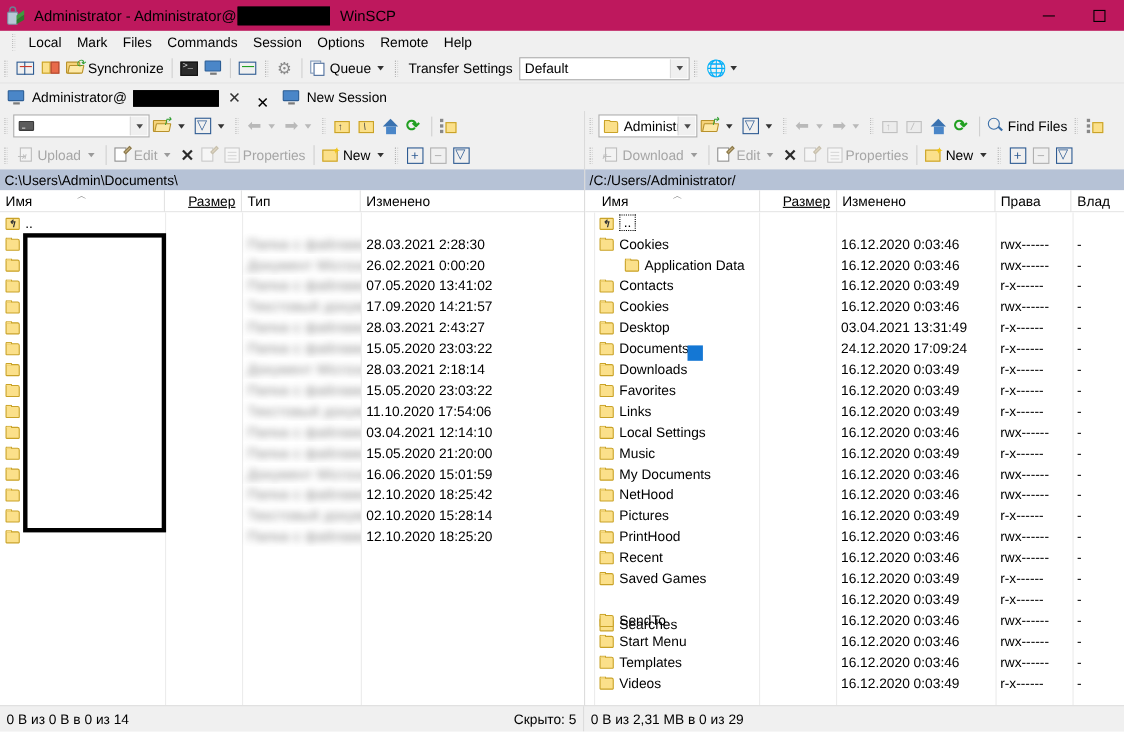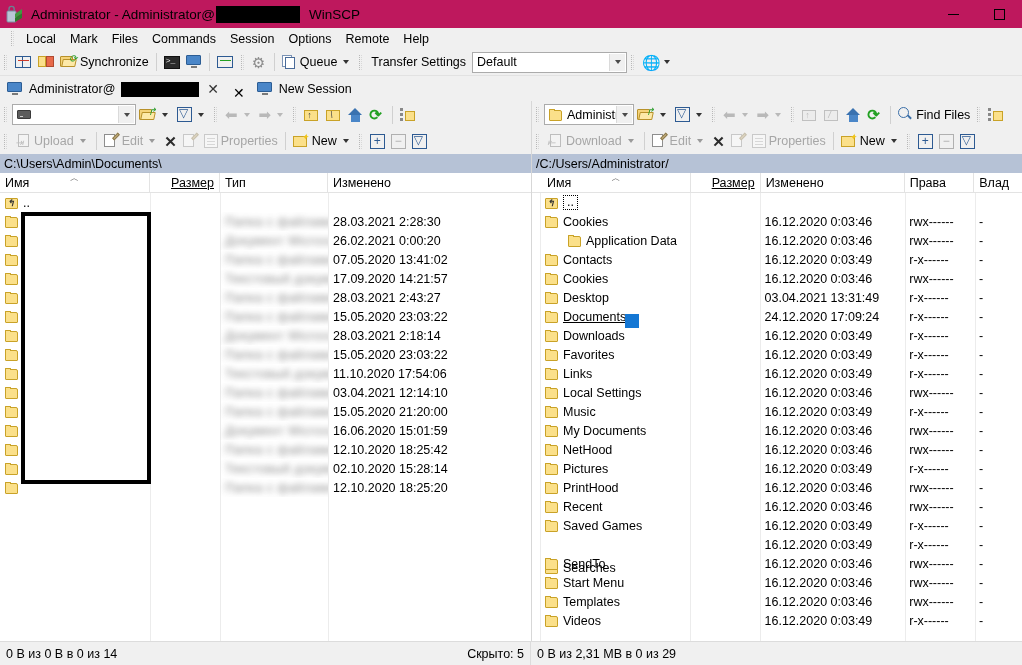--- a/index.html
+++ b/index.html
@@ -929,21 +929,21 @@
                 </span>
                 <span>Desktop</span>
               </div>
               <div class="cell right" style="width: 70px;"></div>
               <div class="cell" style="width: 145px;">03.04.2021 13:31:49</div>
               <div class="cell" style="width: 70px;">r-x------</div>
               <div class="cell" style="width: 48px;">-</div>
             </div>
             <div class="row">
               <div class="cell" style="width: 8px; padding: 0px;"></div>
-              <div class="cell" style="width: 150px; text-decoration: underline;">
+              <div class="cell" style="width: 150px;">
                 <span class="folder-ico">
                   <i class="body"></i>
                   <i class="tab2"></i>
                 </span>
                 <span>Documents</span>
               </div>
               <div class="cell right" style="width: 70px;"></div>
               <div class="cell" style="width: 145px;">24.12.2020 17:09:24</div>
               <div class="cell" style="width: 70px;">r-x------</div>
               <div class="cell" style="width: 48px;">-</div>

